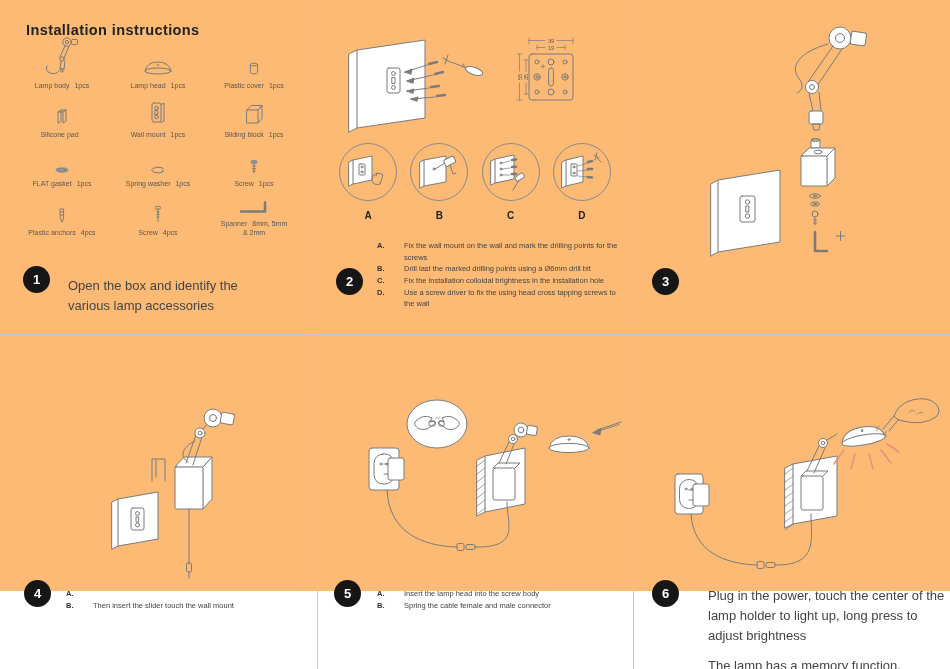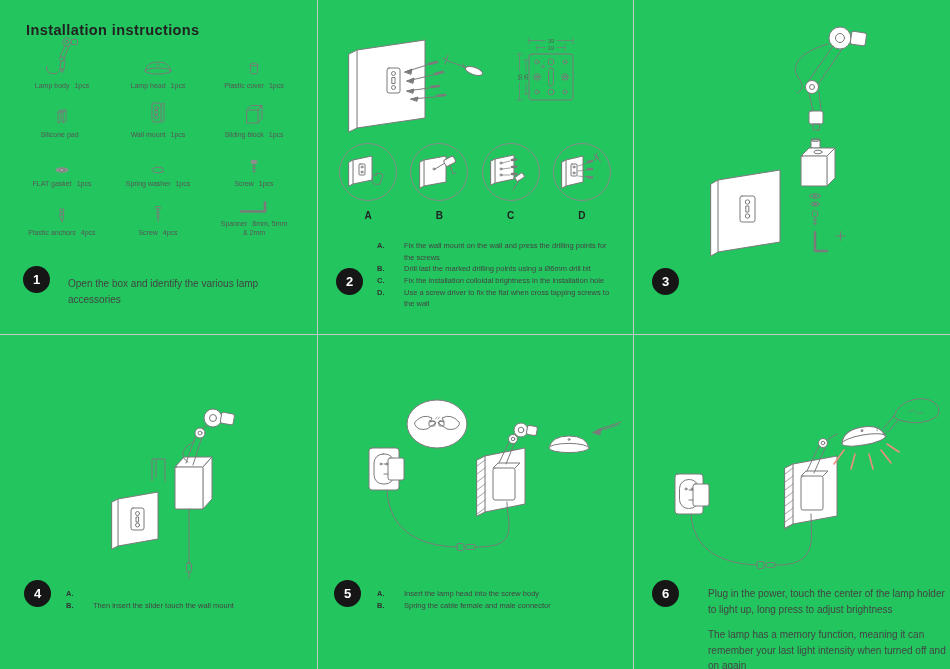--- a/index.html
+++ b/index.html
@@ -1,35 +1,35 @@
 <!DOCTYPE html>
 <html><head>
 <meta charset="utf-8">
 <style>
   html,body{margin:0;padding:0;background:#ffffff;}
   body{width:950px;height:669px;font-family:"Liberation Sans",sans-serif;color:#3d3d3d;position:relative;overflow:hidden;}
-  .sheet{position:absolute;left:0;top:0;width:950px;height:669px;background:#22c55e;}
+  .sheet{position:absolute;left:0;top:0;width:950px;height:591px;background:#fdba74;}
   .div-v{position:absolute;top:0;width:1px;height:669px;background:#c9c9c9;}
   .div-h{position:absolute;left:0;top:334px;width:950px;height:1px;background:#c9c9c9;}
   .panel{position:absolute;}
   #p1{left:0;top:0;width:317px;height:334px;}
   #p2{left:317px;top:0;width:316px;height:334px;}
   #p3{left:633px;top:0;width:317px;height:334px;}
   #p4{left:0;top:334px;width:317px;height:335px;}
   #p5{left:317px;top:334px;width:316px;height:335px;}
   #p6{left:633px;top:334px;width:317px;height:335px;}
   .title{position:absolute;left:26px;top:22px;font-size:14.5px;font-weight:bold;color:#222;letter-spacing:.4px;}
   .parts{position:absolute;left:14px;top:50px;width:288px;display:grid;grid-template-columns:1fr 1fr 1fr;row-gap:9px;}
   .part{display:flex;flex-direction:column;align-items:center;justify-content:flex-end;height:40px;}
   .part-icon{flex:1;display:flex;align-items:flex-end;justify-content:center;}
   .part-label{font-size:7px;color:#575757;text-align:center;line-height:1.3;margin-top:4px;white-space:nowrap;}
   .part-label .qty{margin-left:5px;}
   .part-label .qty2{display:block;white-space:normal;}
   .badge{position:absolute;width:27px;height:27px;border-radius:50%;background:#161616;color:#fff;font-size:13px;font-weight:bold;display:flex;align-items:center;justify-content:center;}
-  .step-text{position:absolute;font-size:10px;line-height:1.55;color:#444;}
+  .step-text{position:absolute;font-size:13px;line-height:1.55;color:#444;}
   .slist{position:absolute;}
   .srow{display:flex;}
   .slabel{width:27px;font-size:7.5px;font-weight:bold;color:#333;line-height:1.55;}
   .stext{font-size:7.5px;line-height:1.55;color:#444;}
   .para2{margin-top:10px;}
   .abcd{position:absolute;left:20px;top:143px;width:276px;display:flex;justify-content:space-between;}
   .abcd .itm{display:flex;flex-direction:column;align-items:center;width:62px;}
   .abcd .circ{width:56px;height:56px;border:1px solid #8a8a8a;border-radius:50%;display:flex;align-items:center;justify-content:center;}
   .abcd .ltr{margin-top:9px;font-size:10px;font-weight:bold;color:#222;}
   .diagram{position:absolute;}
@@ -295,33 +295,33 @@
           </svg>
         </div>
         <div class="ltr">D</div>
       </div>
     </div>
 
     <div class="badge" style="left:19px;top:268px">2</div>
     <div class="slist" style="left:60px;top:240px">
       <div class="srow">
           <div class="slabel">A.</div>
-          <div class="stext" style="width:214px">Fix the wall mount on the wall and press the drilling points for the screws</div>
+          <div class="stext" style="width:214px">Fix the wall mount on the wall and mark the drilling points for the screws</div>
         </div>
       <div class="srow">
           <div class="slabel">B.</div>
           <div class="stext" style="width:214px">Drill last the marked drilling points using a Ø6mm drill bit</div>
         </div>
       <div class="srow">
           <div class="slabel">C.</div>
           <div class="stext" style="width:214px">Fix the installation colloidal brightness in the installation hole</div>
         </div>
       <div class="srow">
           <div class="slabel">D.</div>
-          <div class="stext" style="width:214px">Use a screw driver to fix the flat when cross tapping screws to the wall</div>
+          <div class="stext" style="width:214px">Use a screw driver to fix the using head cross tapping screws to the wall</div>
         </div>
     </div>
   </div>
 
   <div class="panel" id="p3">
     <svg class="diagram" style="left:55px;top:8px" width="250" height="250" viewBox="0 0 250 250">
 
       <circle class="solid" cx="152" cy="30" r="11"></circle>
         <circle cx="152" cy="30" r="4.5"></circle>
       <rect class="solid" x="163" y="24" width="15" height="13" rx="2" transform="rotate(8 170 30)"></rect>

